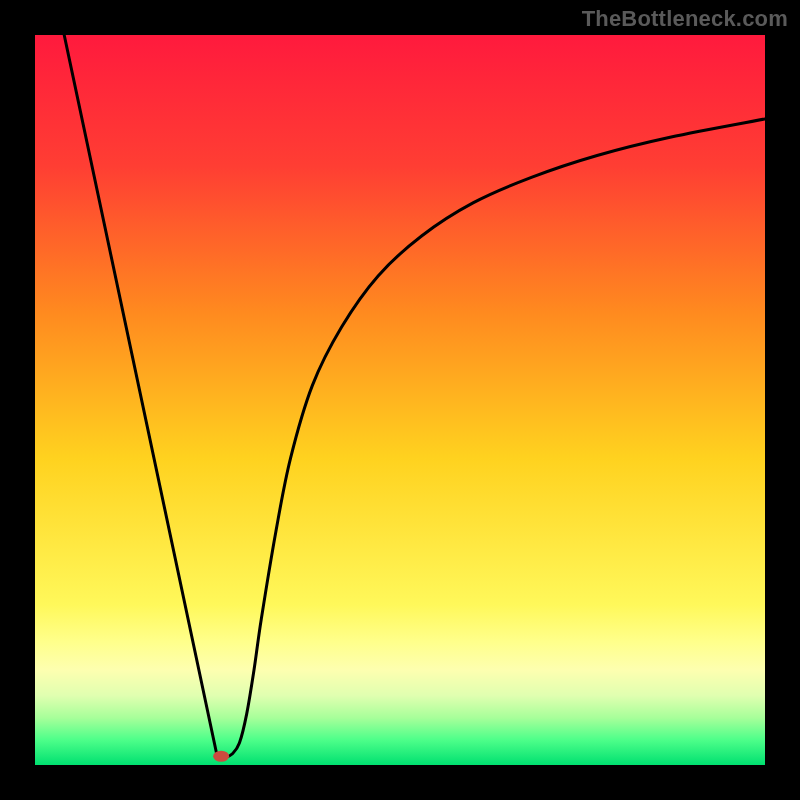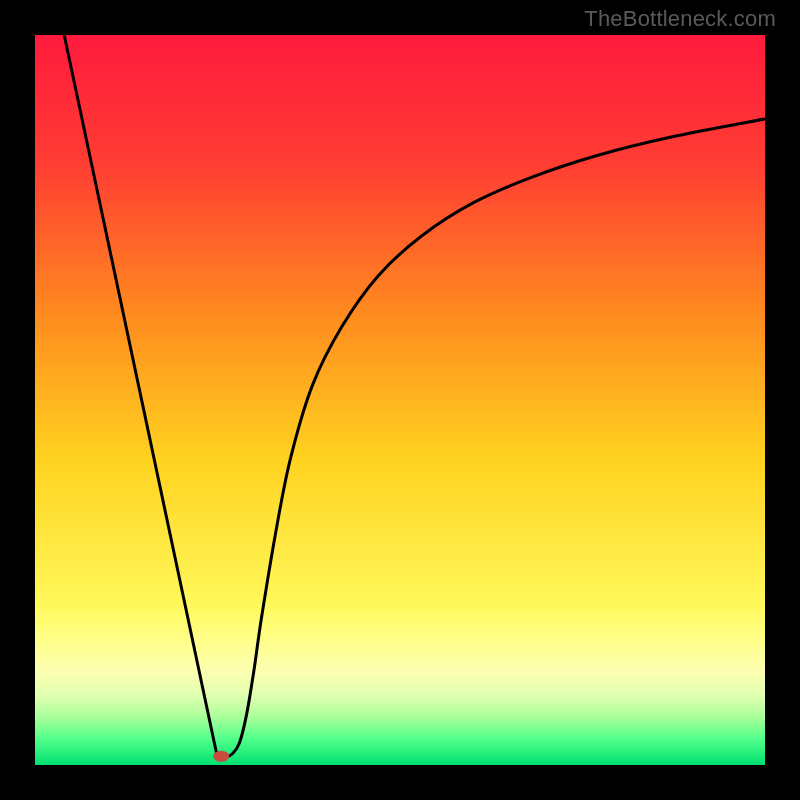--- a/index.html
+++ b/index.html
@@ -22,24 +22,24 @@
   .plot {
     position: absolute;
     left: 0;
     top: 0;
     width: 730px;
     height: 730px;
   }
   .watermark {
     position: absolute;
     top: 6px;
-    right: 24px;
+    right: 12px;
     color: #5a5a5a;
     font-size: 22px;
-    font-weight: 400;
+    font-weight: 700;
     letter-spacing: 0.2px;
     user-select: none;
   }
 </style>
 </head>
 <body>
 
 <div class="frame">
   <svg class="plot" viewBox="0 0 730 730" preserveAspectRatio="none">
     <defs>

